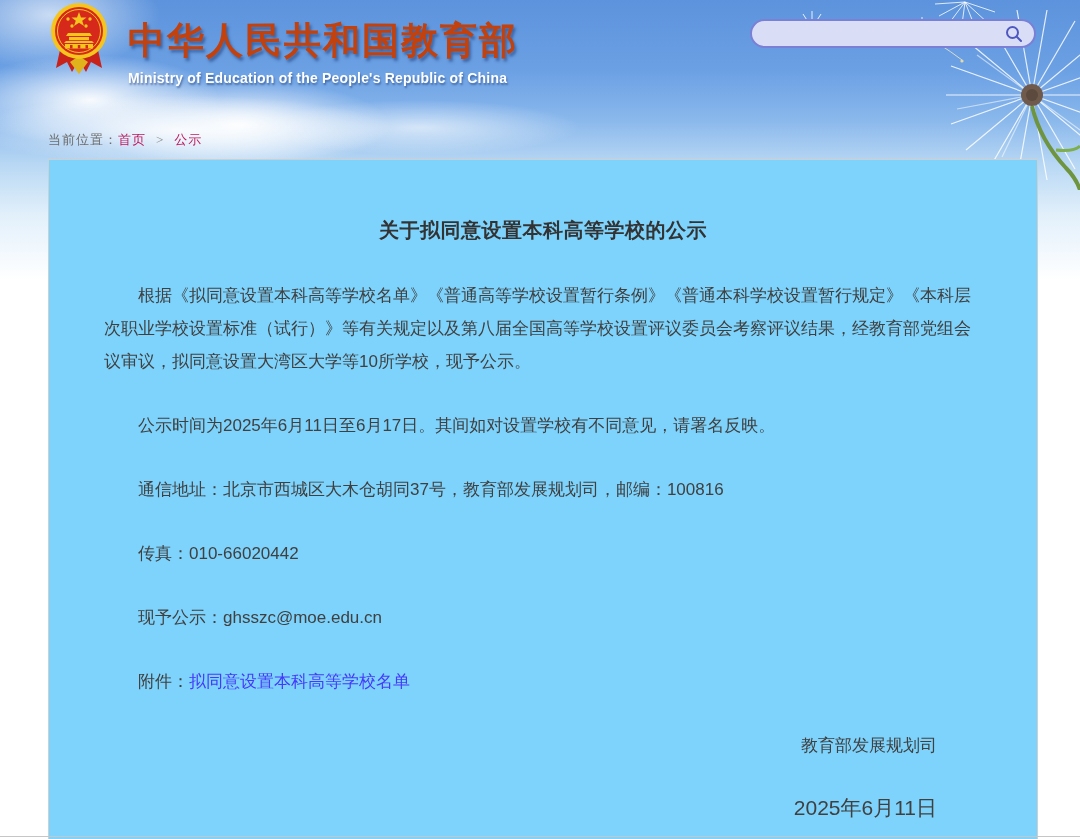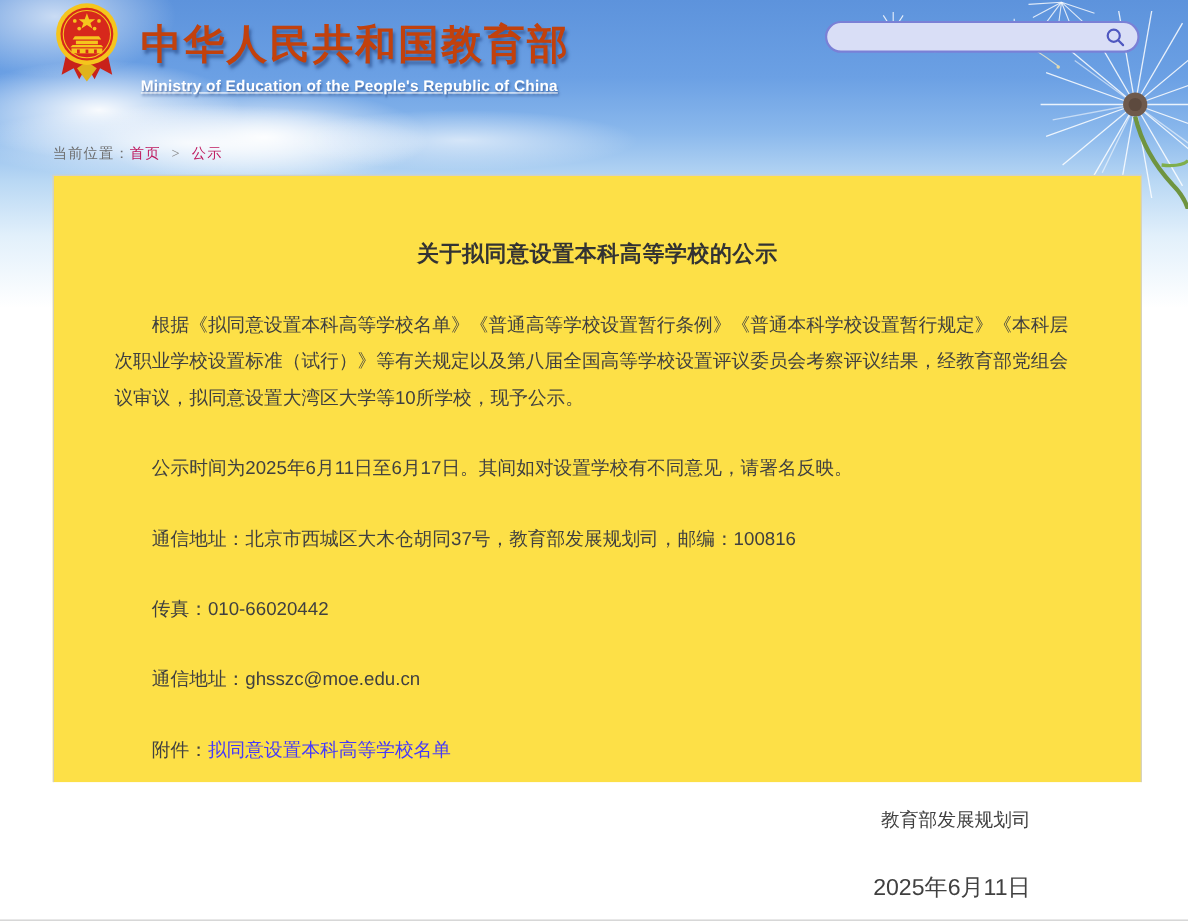--- a/index.html
+++ b/index.html
@@ -29,21 +29,20 @@
   .brand { position:absolute; left:50px; top:2px; display:flex; align-items:flex-start; }
   .emblem { width:58px; height:74px; margin-right:20px; }
   .brand-text { padding-top:14px; }
   .site-title {
     font-size:37px; font-weight:bold; color:#c2410c; letter-spacing:2px;
     text-shadow:2px 3px 3px rgba(25,55,115,.55);
   }
   .site-subtitle {
     margin-top:4px; font-size:14px; font-weight:bold; color:#ffffff; letter-spacing:.2px;
     text-shadow:1px 2px 2px rgba(25,55,115,.55);
-    text-decoration:underline;
   }
 
   .search-box {
     position:absolute; left:750px; top:19px; width:286px; height:29px;
     background:#d9def6; border:2px solid #7a80d6; border-radius:15px;
     display:flex; align-items:center; padding:0 8px 0 14px;
   }
   .search-input {
     flex:1; border:none; outline:none; background:transparent;
     font-size:13px; color:#333; height:100%;
@@ -54,22 +53,22 @@
   .breadcrumb {
     position:absolute; left:48px; top:131px;
     font-family:"Liberation Serif","DejaVu Serif",serif;
     font-size:13px; color:#6d6d6d; letter-spacing:1px;
   }
   .breadcrumb a { color:#be185d; text-decoration:none; }
   .breadcrumb .sep { margin:0 10px; color:#8a8a8a; }
 
   
   .card {
-    position:absolute; left:48px; top:159px; width:990px; height:552px;
-    background:#fde047; border:1px solid #cfcfcf; border-bottom:none;
+    position:absolute; left:48px; top:159px; width:990px; height:680px;
+    background:#7dd3fc; border:1px solid #cfcfcf; border-bottom:none;
     padding:57px 55px 0 55px;
   }
   .article-title {
     text-align:center; font-size:20px; font-weight:bold; color:#333333;
     margin-bottom:35px; letter-spacing:.5px;
   }
   .article p {
     font-size:17px; line-height:33px; color:#404040;
     text-indent:2em; margin-bottom:31px;
   }
@@ -206,21 +205,21 @@
     <span>当前位置：</span><a href="#">首页</a><span class="sep">&gt;</span><a href="#">公示</a>
   </div>
 
   <div class="card">
     <h1 class="article-title">关于拟同意设置本科高等学校的公示</h1>
     <div class="article">
       <p>根据《拟同意设置本科高等学校名单》《普通高等学校设置暂行条例》《普通本科学校设置暂行规定》《本科层次职业学校设置标准（试行）》等有关规定以及第八届全国高等学校设置评议委员会考察评议结果，经教育部党组会议审议，拟同意设置大湾区大学等10所学校，现予公示。</p>
       <p>公示时间为2025年6月11日至6月17日。其间如对设置学校有不同意见，请署名反映。</p>
       <p>通信地址：北京市西城区大木仓胡同37号，教育部发展规划司，邮编：100816</p>
       <p>传真：010-66020442</p>
-      <p>通信地址：ghsszc@moe.edu.cn</p>
+      <p>现予公示：ghsszc@moe.edu.cn</p>
       <p><span>附件：</span><a href="#" class="attachment-link">拟同意设置本科高等学校名单</a></p>
       <div class="signature-block">
         <div class="sig">教育部发展规划司</div>
         <div class="date">2025年6月11日</div>
       </div>
     </div>
   </div>
 
   <div class="bottom-line"></div>
 </div>

